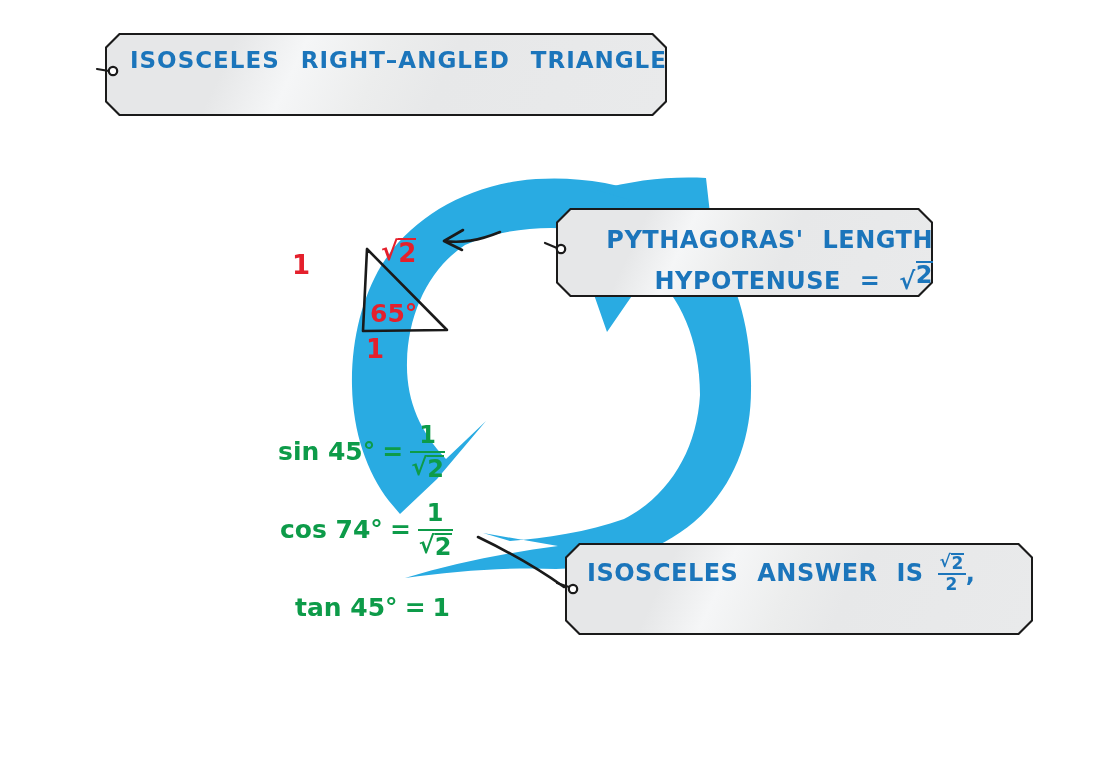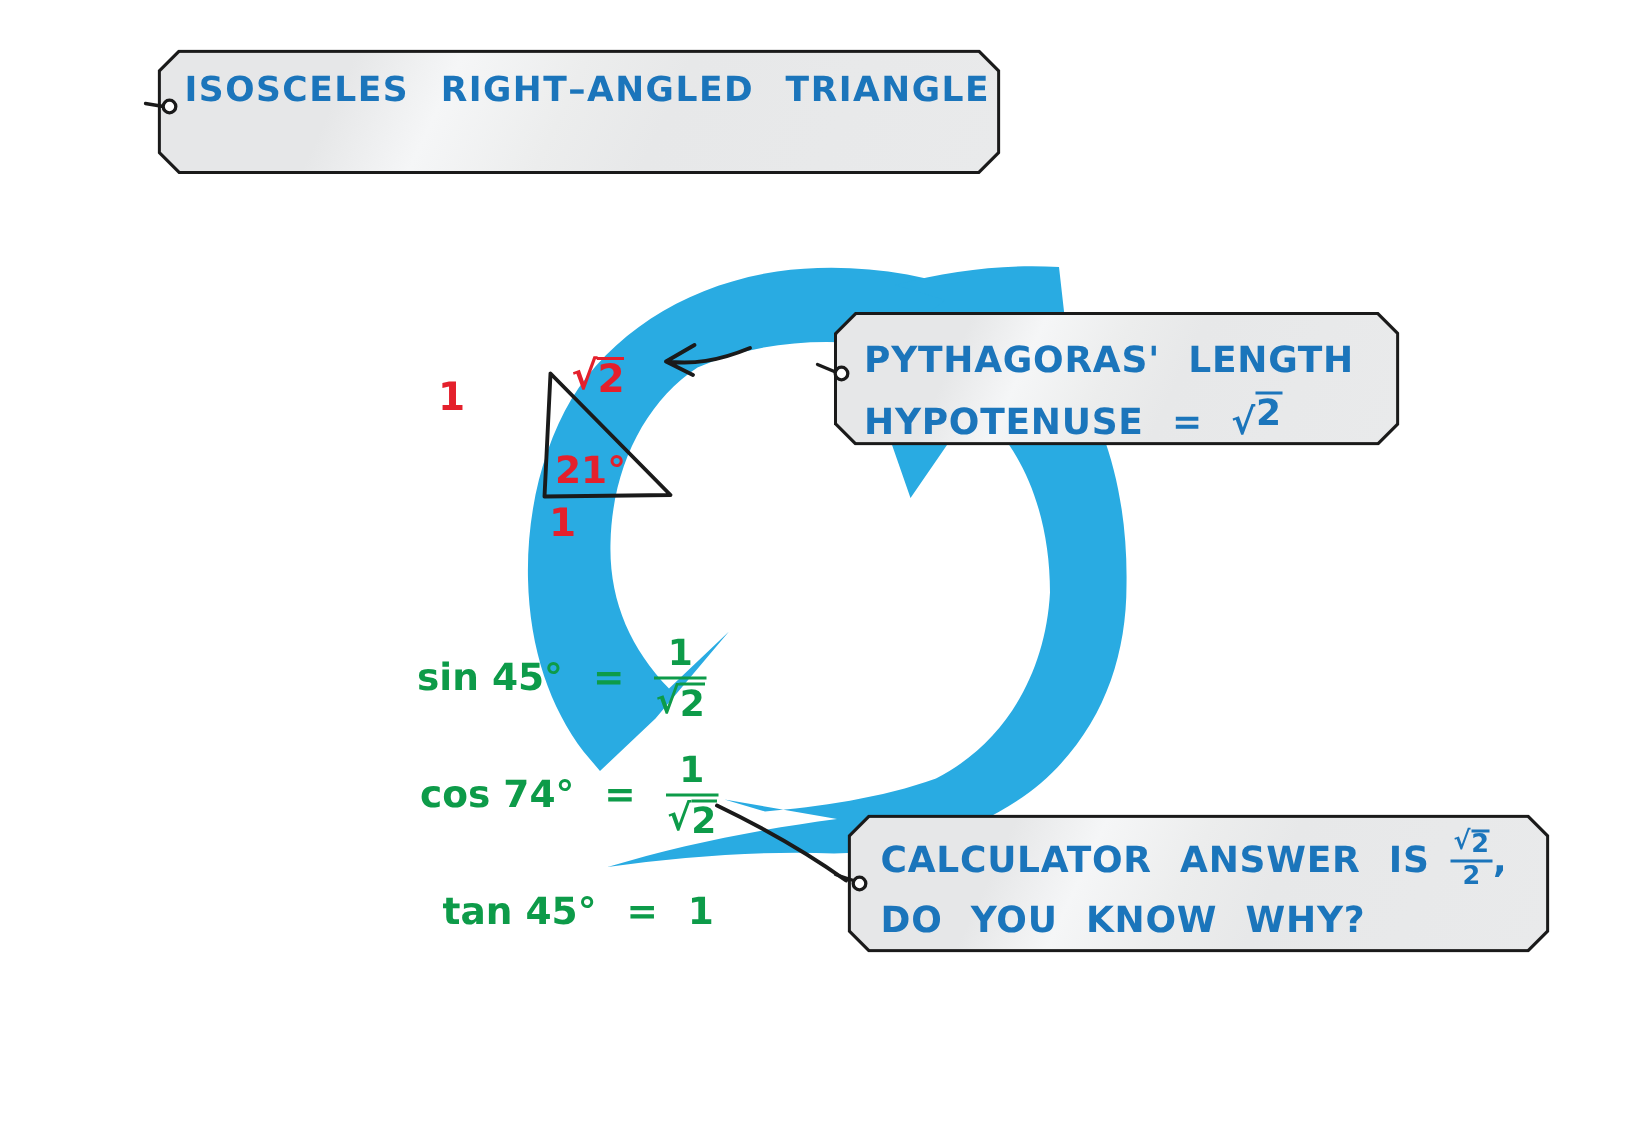--- a/index.html
+++ b/index.html
@@ -20,42 +20,42 @@
   .tag{position:absolute;z-index:4;}
   .tag .shell{position:absolute;inset:0;background:var(--ink,#1a1a1a);
     clip-path:polygon(14px 0,calc(100% - 14px) 0,100% 14px,100% calc(100% - 14px),
       calc(100% - 14px) 100%,14px 100%,0 calc(100% - 14px),0 14px);}
   .tag .face{position:absolute;left:2px;top:2px;right:2px;bottom:2px;
     background:linear-gradient(115deg,#e6e7e8 0%,#e6e7e8 22%,#f5f6f7 34%,#eceded 48%,#e7e8e9 60%,var(--tag-bg,#e9eaeb) 100%);
     clip-path:polygon(13px 0,calc(100% - 13px) 0,100% 13px,100% calc(100% - 13px),
       calc(100% - 13px) 100%,13px 100%,0 calc(100% - 13px),0 13px);}
   .tag .content{position:absolute;inset:0;color:var(--text-blue,#1B75BB);
     font-weight:600;}
-  .tag .ln{white-space:nowrap;}
+  .tag .ln{white-space:nowrap;text-align:right;}
 
   #tag-top .content{padding:8px 0 0 18px;font-size:23px;letter-spacing:1px;word-spacing:12px;line-height:38px;}
   #tag-pyth .content{padding:12px 0 0 20px;font-size:24px;letter-spacing:.5px;word-spacing:10px;line-height:41px;}
   #tag-calc .content{padding:8px 0 0 22px;font-size:24px;letter-spacing:.5px;word-spacing:10px;}
   #tag-calc .row1{display:flex;align-items:center;height:44px;}
   #tag-calc .row2{line-height:36px;}
 
   
   .ov{border-top:2.4px solid currentColor;line-height:1;}
   .sqrt{display:inline-flex;align-items:flex-start;}
   .frac-sm{display:inline-flex;flex-direction:column;align-items:center;
     font-size:17px;line-height:1.05;margin-left:14px;font-weight:600;}
   .frac-sm .num{display:inline-flex;border-bottom:2px solid currentColor;padding:0 2px 1px;}
   .frac-sm .den{padding-top:1px;}
 
   
   .lab{position:absolute;z-index:3;color:var(--red,#E4202C);font-weight:bold;
     font-size:26px;line-height:1;white-space:nowrap;}
 
   
-  .eq{position:absolute;z-index:3;display:flex;align-items:center;gap:20px;
+  .eq{position:absolute;z-index:3;display:flex;align-items:center;gap:7px;
     color:var(--green,#0D9B49);font-size:25px;font-weight:bold;line-height:1;}
   .frac{display:inline-flex;flex-direction:column;align-items:center;font-size:24px;line-height:1.08;}
   .frac .num{padding:0 9px 2px;border-bottom:2.5px solid currentColor;}
   .frac .den{display:inline-flex;padding-top:2px;}
 </style>
 </head>
 <body>
 
 <div class="stage">
 
@@ -86,21 +86,21 @@
     <path class="tri" d="M367 249 L363 331 L447 330 Z"></path>
     <path class="ink" d="M500 232 C478 241 462 243 444 241 M444 241 L463 230 M444 241 L462 250"></path>
     <path class="ink" d="M478 537 C505 550 536 567 564 587"></path>
   </svg>
 
   <div class="lab" style="left:292px;top:252px;">1</div>
   <div class="lab sqrt" style="left:381px;top:238px;">
     <span>√</span>
       <span class="ov">2</span>
   </div>
-  <div class="lab" style="left:370px;top:301px;font-size:25px;">21°</div>
+  <div class="lab" style="left:370px;top:301px;font-size:25px;">65°</div>
   <div class="lab" style="left:366px;top:336px;">1</div>
 
   <div class="eq" style="left:278px;top:423px;">
     <span>sin 45°</span>
     <span>=</span>
     <span class="frac">
       <span class="num">1</span>
       <span class="den">
           <span>√</span>
           <span class="ov">2</span>
@@ -145,31 +145,30 @@
           </span>
       </div>
     </div>
   </div>
 
   <div class="tag" id="tag-calc" style="left:565px;top:543px;width:468px;height:92px;">
     <div class="shell"></div>
     <div class="face"></div>
     <div class="content">
       <div class="row1 ln">
-        <span>CALCULATOR ANSWER IS</span>
+        <span>ISOSCELES ANSWER IS</span>
         <span class="frac-sm">
           <span class="num">
               <span>√</span>
               <span class="ov">2</span>
             </span>
           <span class="den">2</span>
         </span>
         <span>,</span>
       </div>
-      <div class="row2 ln">DO YOU KNOW WHY?</div>
     </div>
   </div>
 
   <svg id="pins" width="1100" height="757" viewBox="0 0 1100 757">
     <g>
       <path class="pin-stem" d="M97 69 L109 71"></path>
         <circle class="pin-head" cx="113" cy="71" r="4.2"></circle>
     </g>
     <g>
       <path class="pin-stem" d="M545 243 L557 248"></path>

